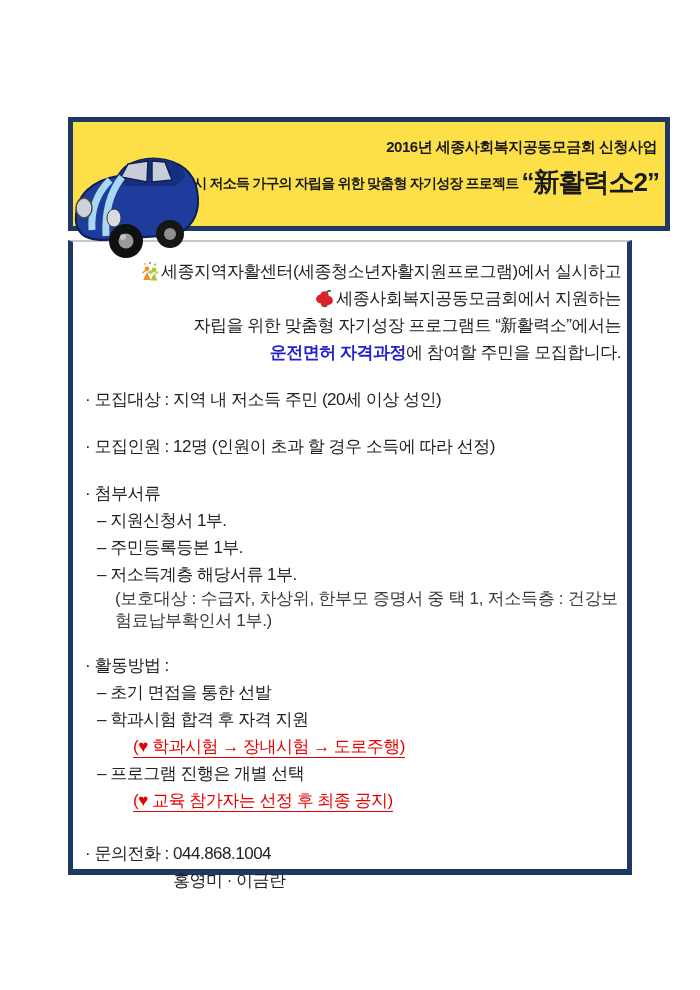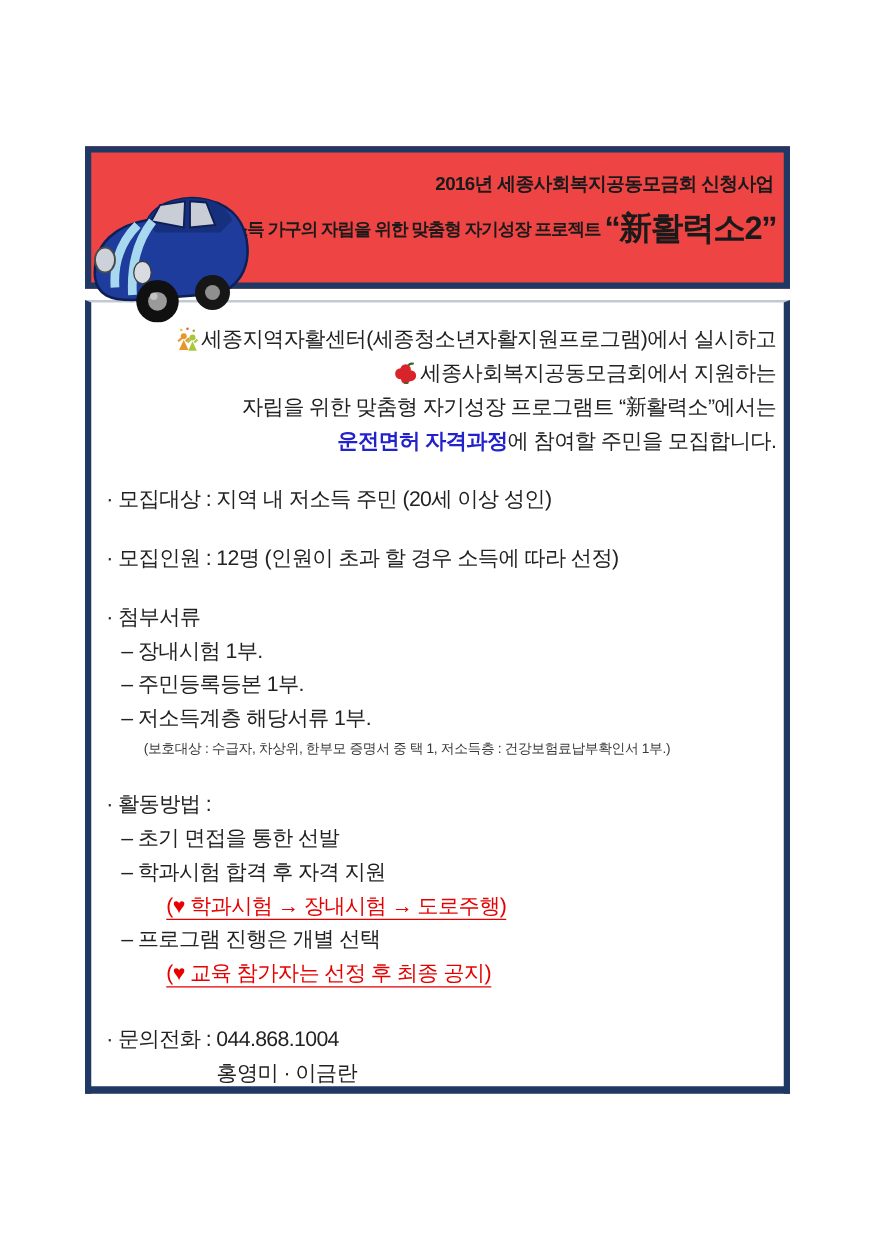--- a/index.html
+++ b/index.html
@@ -10,22 +10,23 @@
     position:relative;
     color:#2b2b2b;
   }
   .canvas{position:absolute;left:0;top:0;width:700px;height:990px;background:#ffffff;overflow:hidden;}
 
   
   .header-box{
     position:absolute;left:68px;top:117px;
     width:554px;height:104px;
     border:5px solid #1f3864;
-    background:#ef4444;
+    background:#fde047;
     box-sizing:content-box;
+    padding-left:38px;
   }
   .h-line1{
     margin-top:16px;padding-right:8px;
     text-align:right;
     font-size:15px;font-weight:bold;letter-spacing:-0.5px;
     color:#1a1a1a;
   }
   .h-line2{
     margin-top:8px;padding-right:6px;
     text-align:right;
@@ -57,21 +58,21 @@
     letter-spacing:-0.5px;
     color:#222;
   }
   .intro .logo{display:inline-block;width:20px;height:20px;vertical-align:-4px;margin-right:1px;}
   .blue-strong{color:#2222cc;font-weight:bold;}
 
   .list{margin-top:10px;line-height:27px;letter-spacing:-0.5px;color:#222;}
   .l-bullet{padding-left:12px;margin-top:20px;}
   .l-bullet.mt-lg{margin-top:26px;}
   .l-dash{padding-left:24px;}
-  .l-note{padding-left:42px;font-size:11px;line-height:22px;color:#3a3a3a;letter-spacing:-0.3px;}
+  .l-note{padding-left:42px;font-size:17px;line-height:22px;color:#3a3a3a;letter-spacing:-0.3px;}
   .l-red{padding-left:60px;color:#e60000;}
   .l-red span{border-bottom:1.5px solid #e60000;padding-bottom:1px;}
   .l-name{padding-left:100px;}
 
   
   .car{
     position:absolute;left:68px;top:146px;
     width:132px;height:112px;
     z-index:5;
   }
@@ -122,21 +123,21 @@
       <div>자립을 위한 맞춤형 자기성장 프로그램트 “新활력소”에서는</div>
       <div>
         <span class="blue-strong">운전면허 자격과정</span><span>에 참여할 주민을 모집합니다.</span>
       </div>
     </div>
 
     <div class="list">
       <div class="l-bullet">· 모집대상 : 지역 내 저소득 주민 (20세 이상 성인)</div>
       <div class="l-bullet">· 모집인원 : 12명 (인원이 초과 할 경우 소득에 따라 선정)</div>
       <div class="l-bullet">· 첨부서류</div>
-      <div class="l-dash">– 장내시험 1부.</div>
+      <div class="l-dash">– 지원신청서 1부.</div>
       <div class="l-dash">– 주민등록등본 1부.</div>
       <div class="l-dash">– 저소득계층 해당서류 1부.</div>
       <div class="l-note">(보호대상 : 수급자, 차상위, 한부모 증명서 중 택 1, 저소득층 : 건강보험료납부확인서 1부.)</div>
       <div class="l-bullet">· 활동방법 :</div>
       <div class="l-dash">– 초기 면접을 통한 선발</div>
       <div class="l-dash">– 학과시험 합격 후 자격 지원</div>
       <div class="l-red"><span>(♥ 학과시험 → 장내시험 → 도로주행)</span></div>
       <div class="l-dash">– 프로그램 진행은 개별 선택</div>
       <div class="l-red"><span>(♥ 교육 참가자는 선정 후 최종 공지)</span></div>
       <div class="l-bullet mt-lg">· 문의전화 : 044.868.1004</div>

